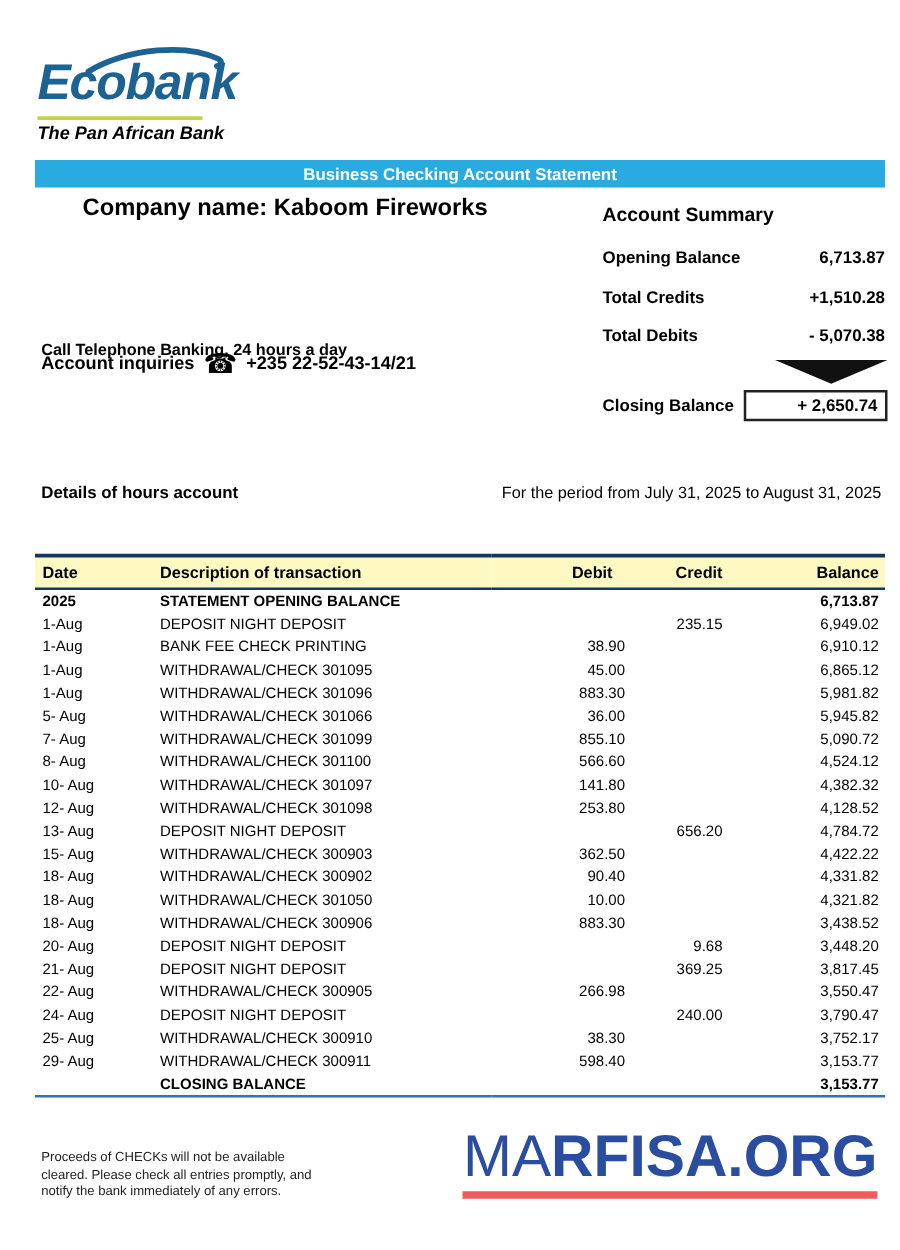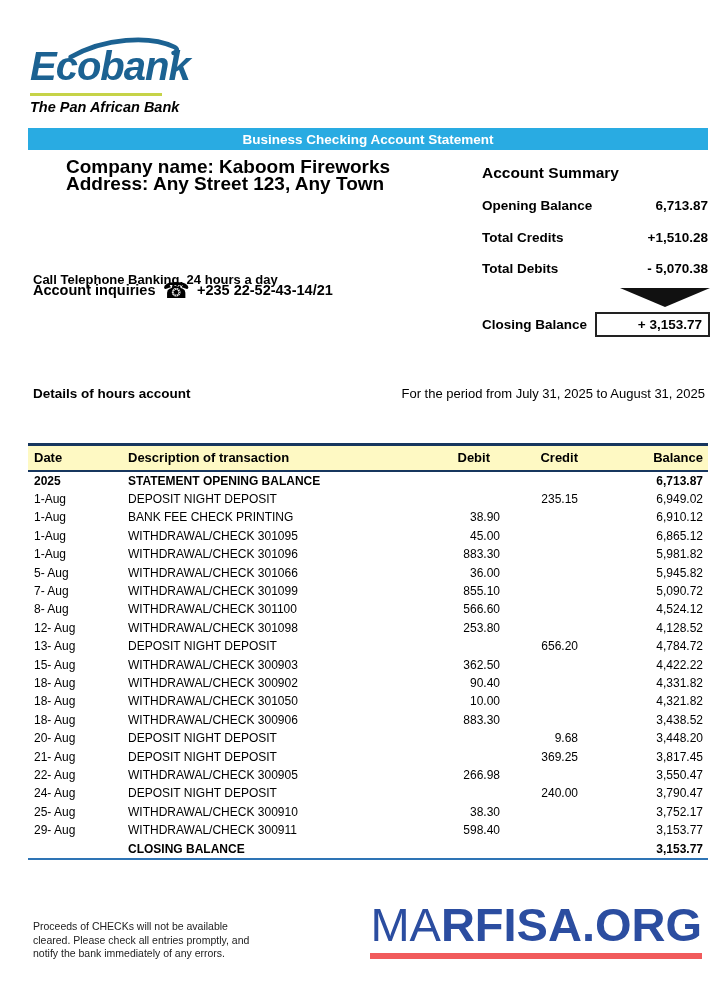--- a/index.html
+++ b/index.html
@@ -140,21 +140,20 @@
     <div class="logo-underline"></div>
     <div class="logo-tagline">The Pan African Bank</div>
   </div>
 
   <div class="banner">
     <span>Business Checking Account Statement</span>
   </div>
 
   <div class="company">
     <div>Company name: Kaboom Fireworks</div>
-    <div>Address: Any Street 123, Any Town</div>
   </div>
 
   <div class="inquiries">
     <span>Account inquiries</span>
     <span class="phone-icon">☎</span>
     <span>+235 22-52-43-14/21</span>
   </div>
   <div class="telephone-banking">Call Telephone Banking, 24 hours a day</div>
 
   <div class="summary-title">Account Summary</div>
@@ -167,21 +166,21 @@
     <span>+1,510.28</span>
   </div>
   <div class="summary-row r2">
     <span>Total Debits</span>
     <span>- 5,070.38</span>
   </div>
   <div class="arrow-down"></div>
   <div class="closing-row">
     <span class="closing-label">Closing Balance</span>
     <span class="closing-box">
-      <span>+ 3,153.77</span>
+      <span>+ 2,650.74</span>
     </span>
   </div>
 
   <div class="details-heading">Details of hours account</div>
   <div class="period">For the period from July 31, 2025 to August 31, 2025</div>
 
   <table class="txn-table">
     <colgroup>
       <col style="width:100px">
         <col style="width:265px">
@@ -249,20 +248,27 @@
           <td class="c-balance">5,090.72</td>
         </tr>
         <tr>
           <td class="c-date">8- Aug</td>
           <td class="c-desc">WITHDRAWAL/CHECK 301100</td>
           <td class="c-debit">566.60</td>
           <td class="c-credit"></td>
           <td class="c-balance">4,524.12</td>
         </tr>
         <tr>
+          <td class="c-date">10- Aug</td>
+          <td class="c-desc">WITHDRAWAL/CHECK 301097</td>
+          <td class="c-debit">141.80</td>
+          <td class="c-credit"></td>
+          <td class="c-balance">4,382.32</td>
+        </tr>
+        <tr>
           <td class="c-date">12- Aug</td>
           <td class="c-desc">WITHDRAWAL/CHECK 301098</td>
           <td class="c-debit">253.80</td>
           <td class="c-credit"></td>
           <td class="c-balance">4,128.52</td>
         </tr>
         <tr>
           <td class="c-date">13- Aug</td>
           <td class="c-desc">DEPOSIT NIGHT DEPOSIT</td>
           <td class="c-debit"></td>

